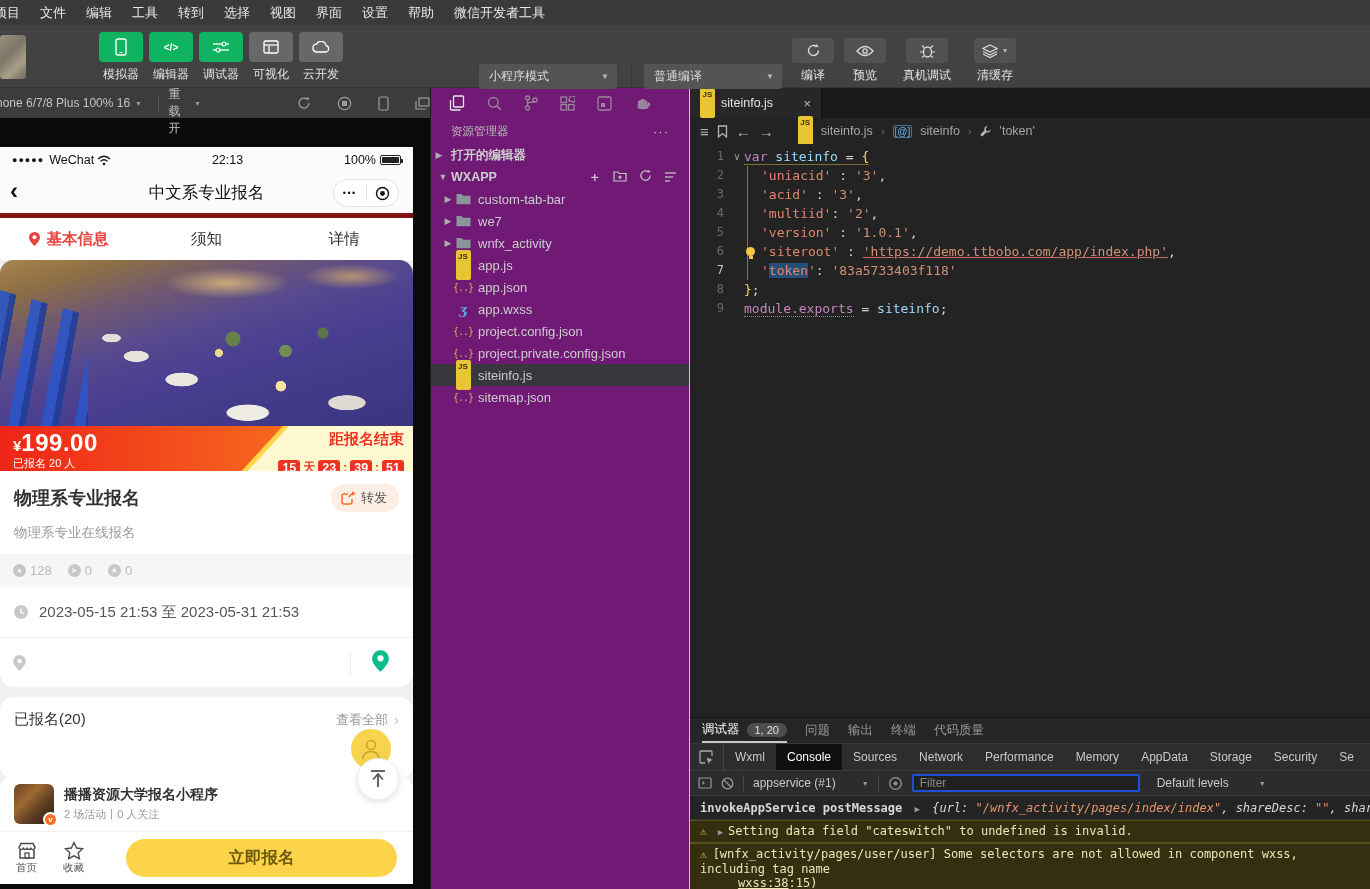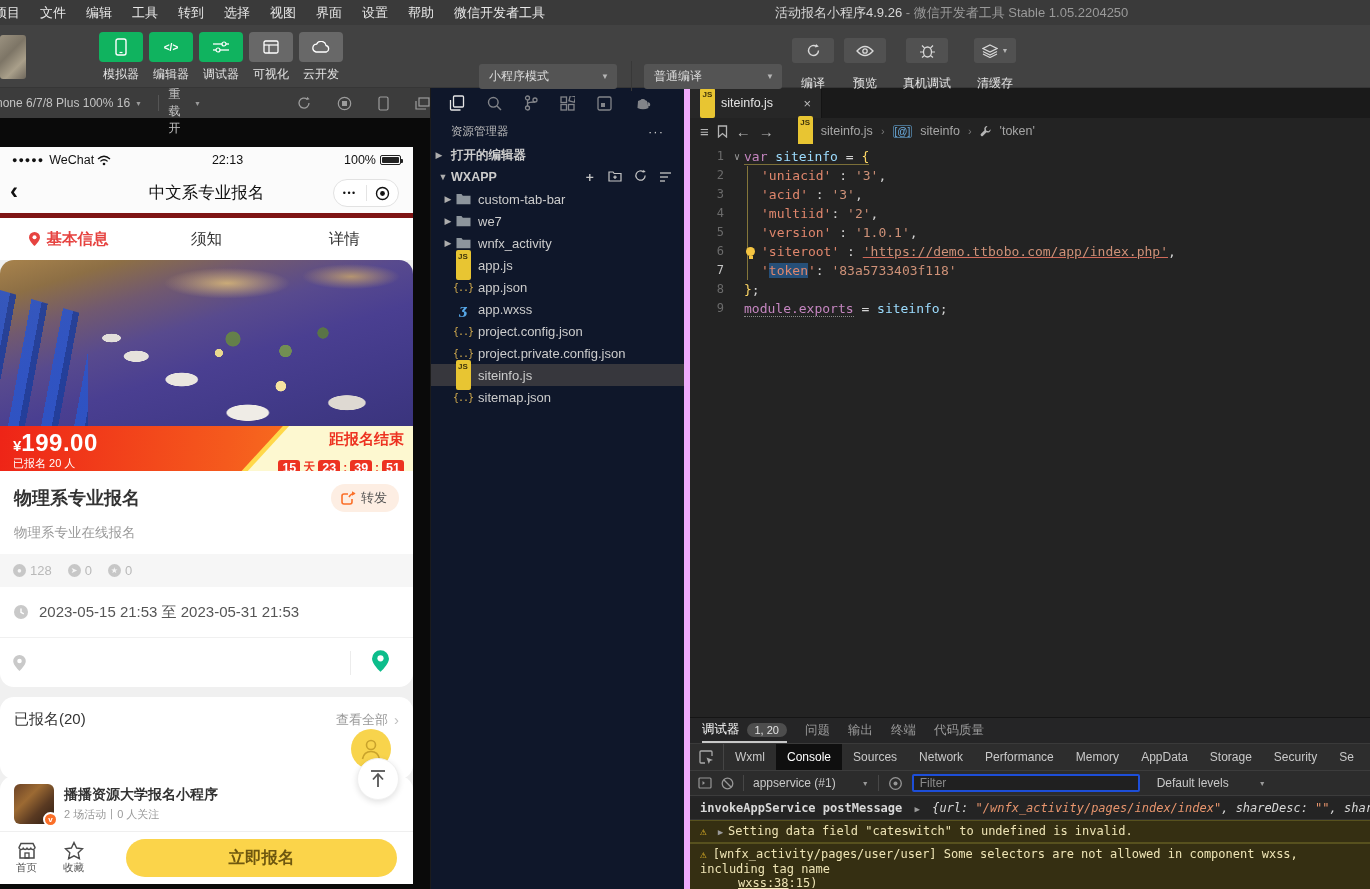--- a/index.html
+++ b/index.html
@@ -24,25 +24,25 @@
   .tb-btn.green .ic { background:#10b35f; }
   .tb-btn.gray .ic { background:#686868; }
   .tb-btn .lb { font-size:12px; color:#e3e3e3; margin-top:4px; white-space:nowrap; }
   .dd { position:absolute; top:39px; height:25px; background:#545454; border-radius:3px; color:#dcdcdc;
     font-size:12px; line-height:25px; padding:0 22px 0 10px; cursor:pointer; }
   .dd .caret { position:absolute; right:8px; top:0; font-size:8px; color:#b5b5b5; }
   .tb-sep { position:absolute; top:36px; width:1px; height:30px; background:#383838; }
   .tb-action { text-align:center; cursor:pointer; margin-right:10px; }
   .tb-action .ic { width:42px; height:25px; background:#515151; border-radius:3px; margin:0 auto;
     display:flex; align-items:center; justify-content:center; }
-  .tb-action .lb { font-size:12px; color:#e3e3e3; margin-top:12px; white-space:nowrap; }
+  .tb-action .lb { font-size:12px; color:#e3e3e3; margin-top:4px; white-space:nowrap; }
 
   
   #sim-panel { position:absolute; top:88px; left:0; width:430px; bottom:0; background:#0a0a0a; }
-  #explorer  { position:absolute; top:88px; left:430px; width:260px; bottom:0; background:#0f172a; border-left:1px solid #1b1b1b; border-right:6px solid #f0abfc; }
+  #explorer  { position:absolute; top:88px; left:430px; width:260px; bottom:0; background:#701a75; border-left:1px solid #1b1b1b; border-right:1px solid #f0abfc; }
   #right-col { position:absolute; top:88px; left:690px; right:0; bottom:0; background:#232323; }
 
   
   #sim-toolbar { position:absolute; top:0; left:0; right:0; height:30px; background:#3c3c3c; display:flex; align-items:center; color:#c3c3c3; font-size:12px; }
   #sim-toolbar .cut { margin-left:-4px; white-space:nowrap; }
   #sim-toolbar .caret { font-size:7px; color:#9a9a9a; margin:0 6px 0 5px; }
   #sim-toolbar .vsep { width:1px; height:16px; background:#555; margin:0 10px; }
   .sim-ic { margin-left:26px; opacity:.8; cursor:pointer; }
 
   
@@ -228,23 +228,20 @@
     <span class="mi">编辑</span>
     <span class="mi">工具</span>
     <span class="mi">转到</span>
     <span class="mi">选择</span>
     <span class="mi">视图</span>
     <span class="mi">界面</span>
     <span class="mi">设置</span>
     <span class="mi">帮助</span>
     <span class="mi">微信开发者工具</span>
   </div>
-  <div id="apptitle">
-    <span>活动报名小程序4.9.26</span> <span class="dim">- 微信开发者工具 Stable 1.05.2204250</span>
-  </div>
 </div>
 
 <div id="toolbar">
   <div id="tb-avatar"></div>
 
   <div class="tb-group" style="left:96px;">
     <div class="tb-btn green">
       <div class="ic">
         <svg width="14" height="18" viewBox="0 0 14 18">
             <rect x="2" y="1" width="10" height="16" rx="2" fill="none" stroke="#fff" stroke-width="1.4"></rect>

